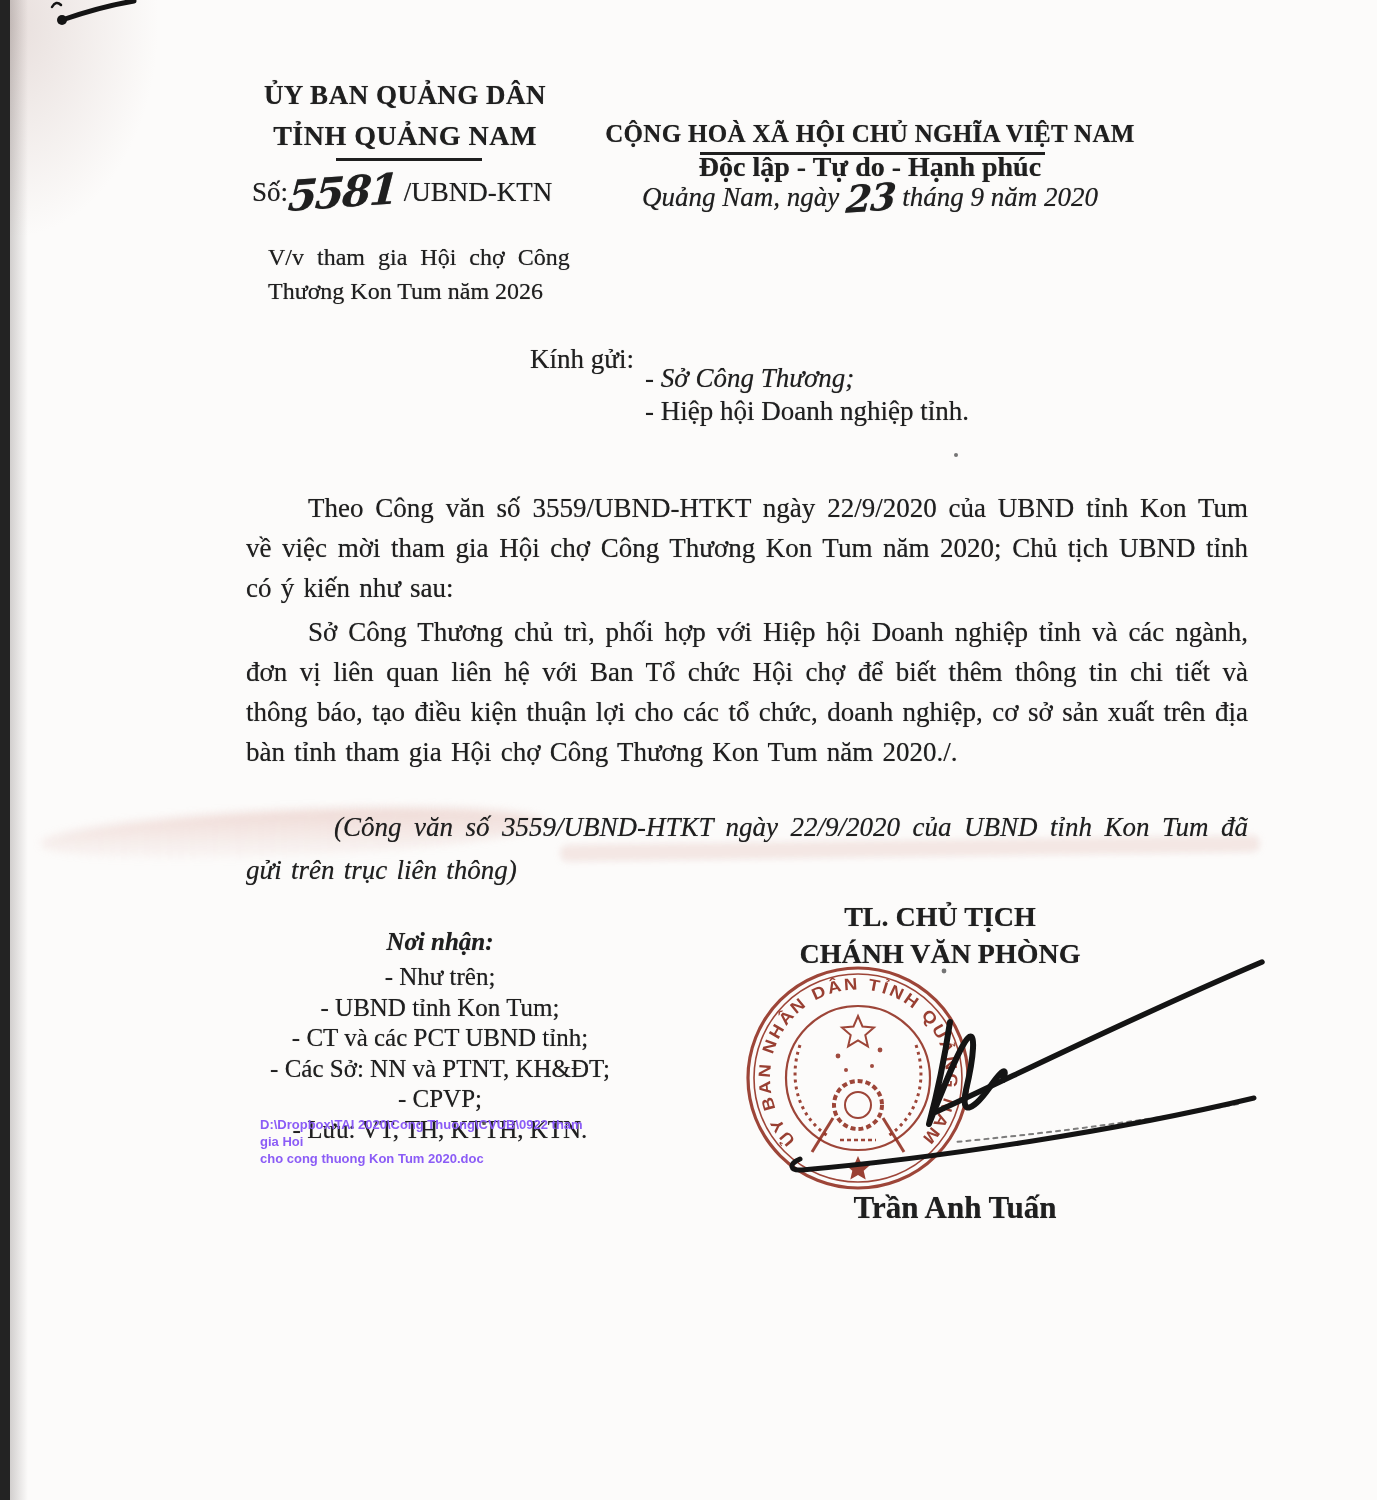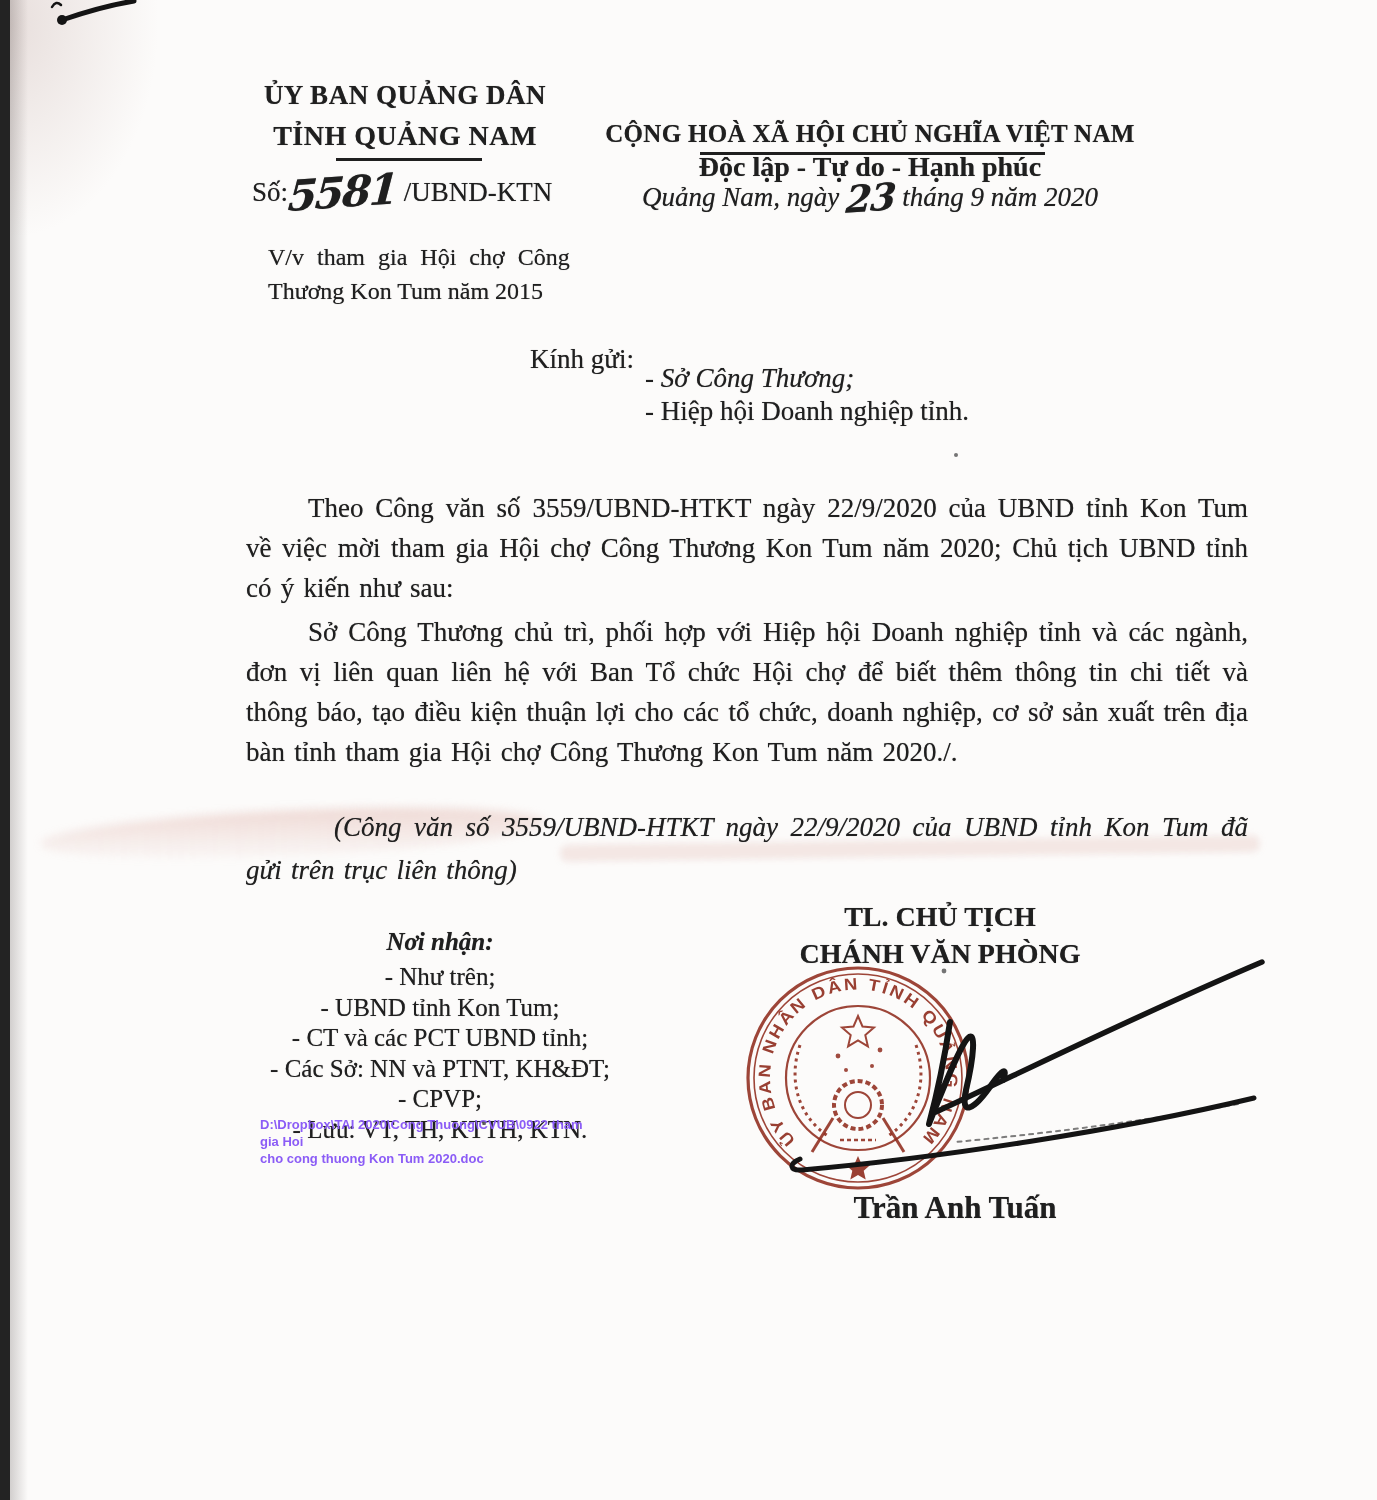--- a/index.html
+++ b/index.html
@@ -97,21 +97,21 @@
   </div>
   <div class="abs rule-left"></div>
 
   <div class="abs number-line soft">
     <span>Số:</span><span class="handwrite hw-num">5581</span>
     <span>/UBND-KTN</span>
   </div>
 
   <div class="abs subject soft">
     <div class="s1">V/v tham gia Hội chợ Công</div>
-    <div class="s2">Thương Kon Tum năm 2015</div>
+    <div class="s2">Thương Kon Tum năm 2026</div>
   </div>
 
   <div class="abs national soft">
     <div class="l1">CỘNG HOÀ XÃ HỘI CHỦ NGHĨA VIỆT NAM</div>
     <div class="l2">Độc lập - Tự do - Hạnh phúc</div>
   </div>
   <div class="abs rule-right"></div>
 
   <div class="abs dateline soft">
     <span>Quảng Nam, ngày</span>

